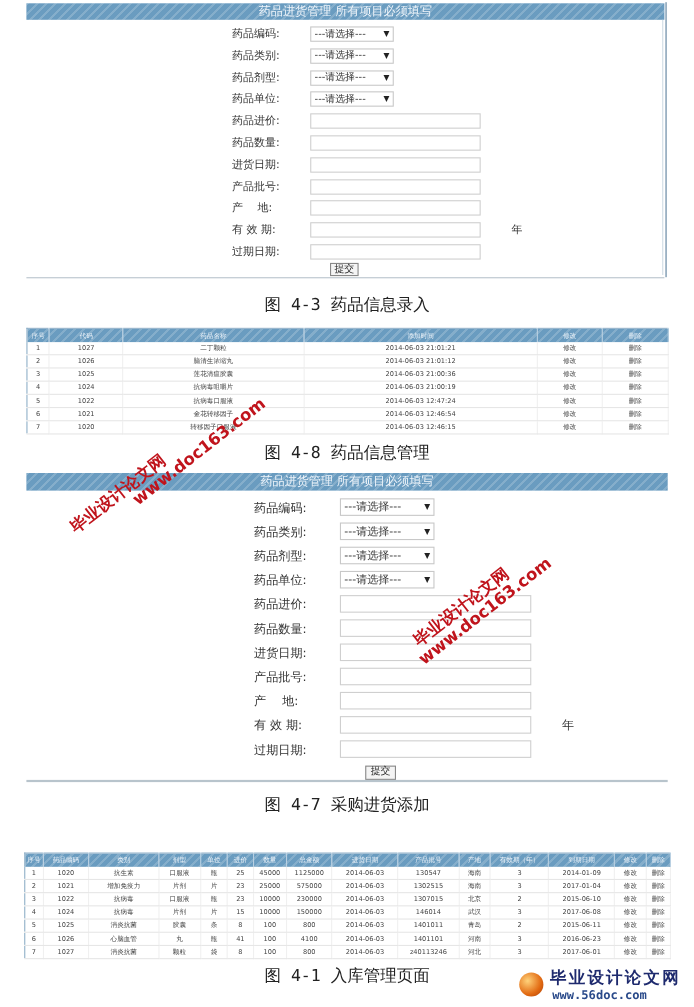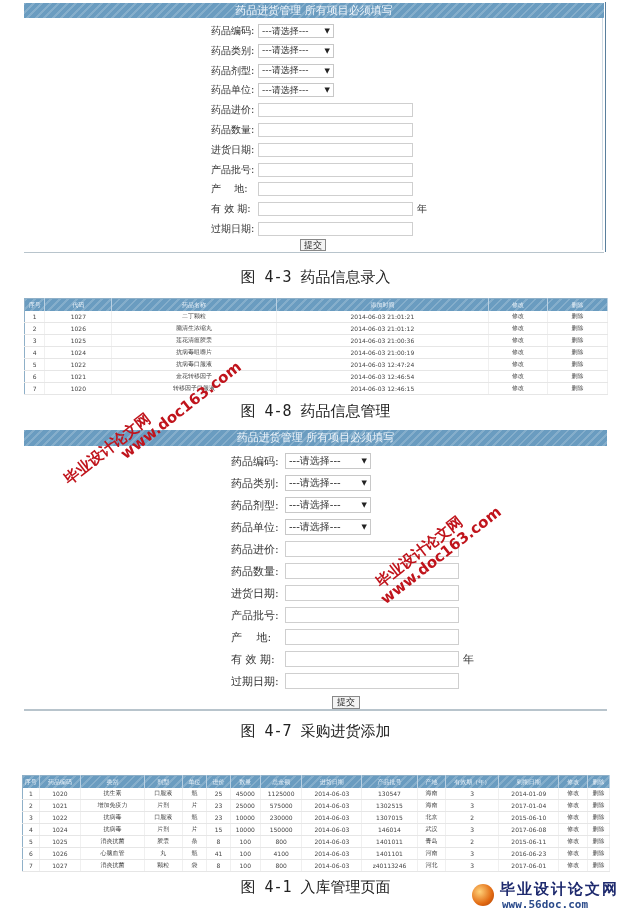--- a/index.html
+++ b/index.html
@@ -1,20 +1,20 @@
 <!DOCTYPE html>
 <html><head>
 <meta charset="utf-8">
 <style>
   html,body{margin:0;padding:0;background:#fff;}
   body{width:631px;height:915px;position:relative;overflow:hidden;font-family:"DejaVu Sans",sans-serif;color:#333;}
   .abs{position:absolute;}
   .hatch{background-color:#6a9cc0;background-image:repeating-linear-gradient(135deg, rgba(255,255,255,0.18) 0 2px, rgba(255,255,255,0) 2px 6px);}
   .form-title{color:#eef4fa;text-align:center;font-size:11px;}
-  .form-row{position:absolute;height:16px;display:flex;align-items:center;}
+  .form-row{position:absolute;height:16px;display:flex;align-items:center;gap:24px;}
   .form-label{font-size:10px;color:#333;white-space:pre;}
   .select{border:1px solid #c8c8c8;background:#fff;font-size:9px;display:flex;align-items:center;justify-content:space-between;padding:0 3px;box-sizing:border-box;color:#333;}
   .select .arrow{font-size:7px;color:#222;}
   .text-input{border:1px solid #cfcfcf;background:#fff;box-sizing:border-box;}
   .unit{font-size:10px;color:#333;}
   .submit-btn{border:1px solid #888;background:#f4f4f4;font-size:9px;text-align:center;box-sizing:border-box;color:#222;}
   .rule{background:#b8c4cc;height:2px;}
   .caption{font-family:"DejaVu Sans Mono",monospace;font-size:15px;color:#222;text-align:center;}
   table.grid{border-collapse:collapse;position:absolute;font-size:6px;color:#444;}
   table.grid th{color:#eef4fa;font-weight:normal;height:10px;border-right:1px solid #b9d0e2;text-align:center;}

